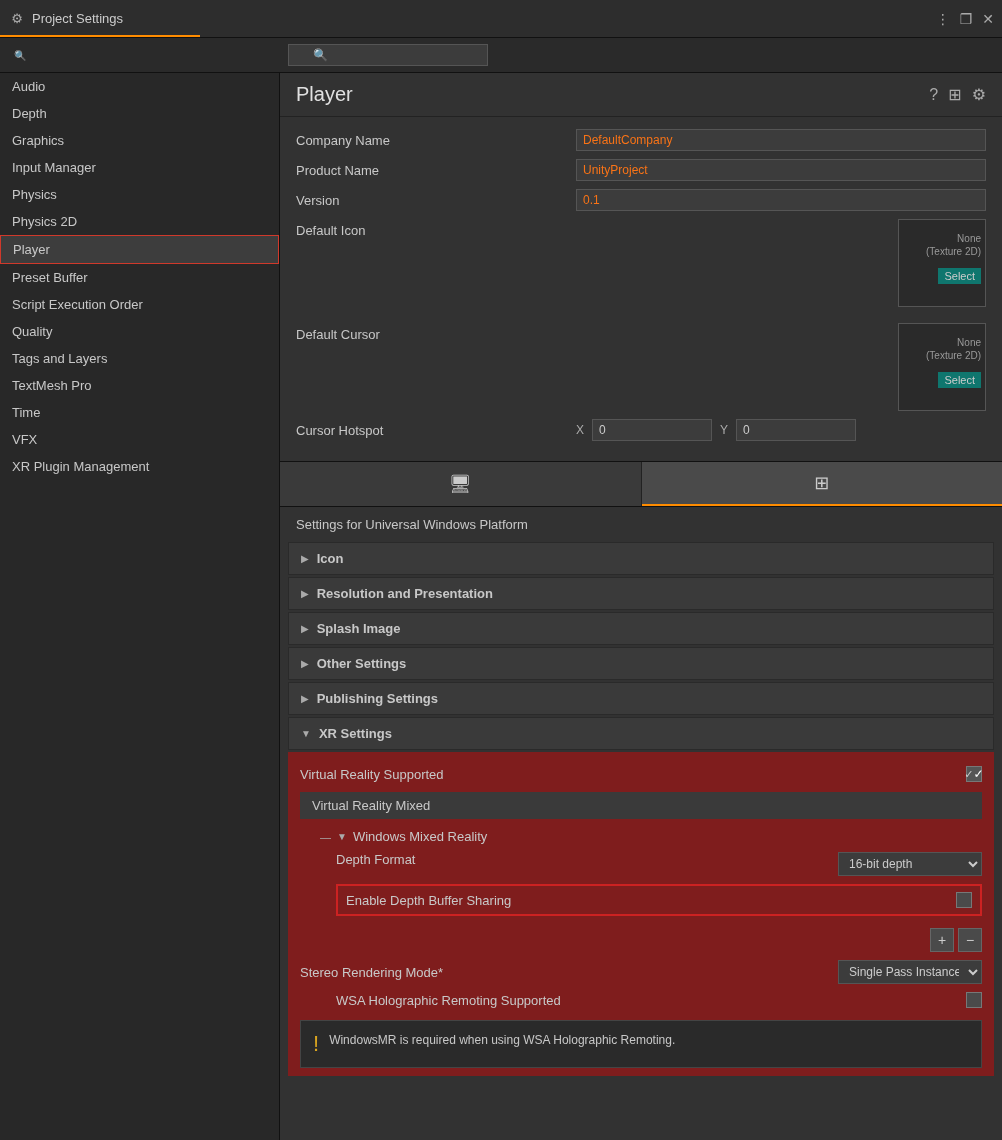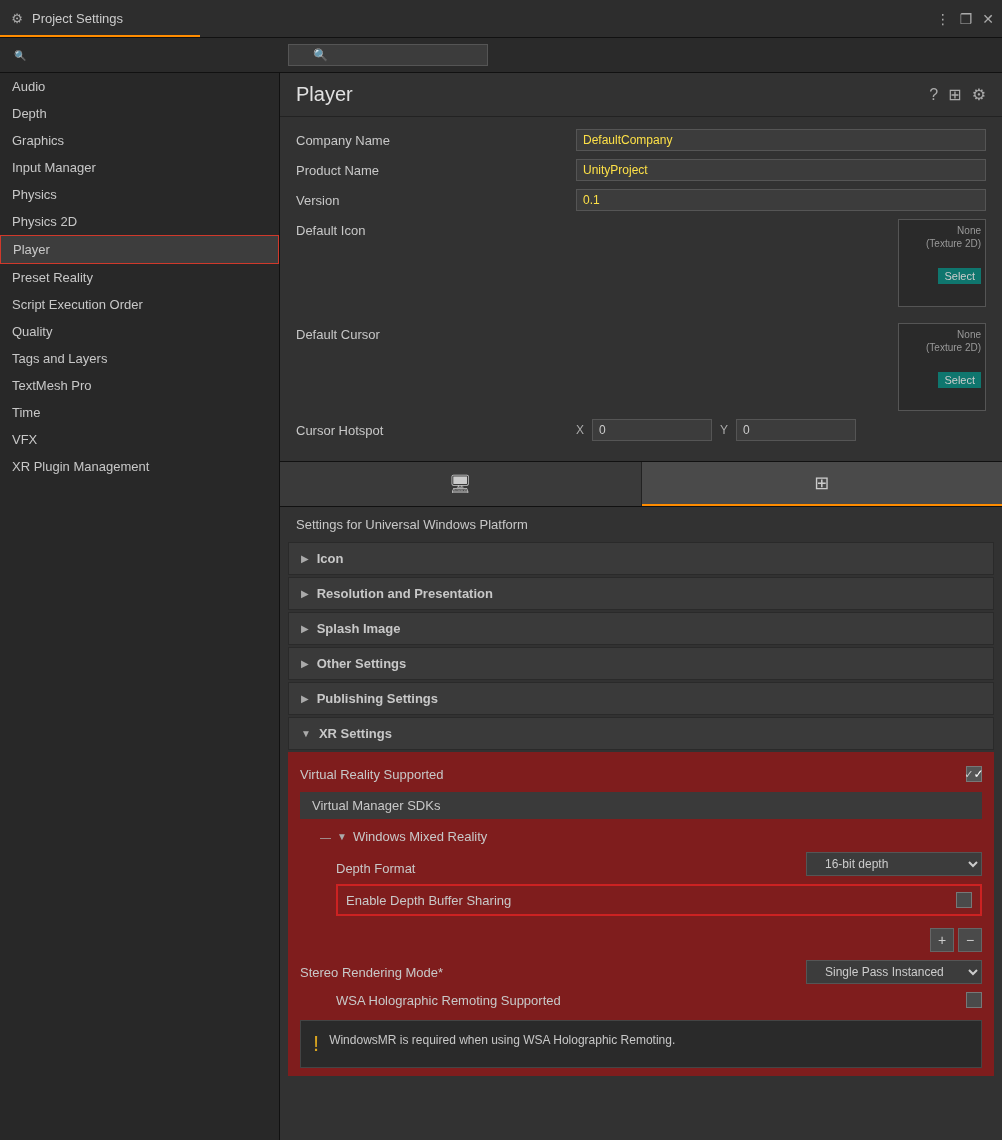--- a/index.html
+++ b/index.html
@@ -150,39 +150,39 @@
       width: 280px;
       flex-shrink: 0;
       font-size: 13px;
     }
     .setting-value {
       flex: 1;
     }
     .text-input {
       background: #3c3c3c;
       border: 1px solid #555;
-      color: #fde047;
+      color: #f97316;
       padding: 3px 6px;
       font-size: 12px;
       width: 100%;
       outline: none;
     }
 
     
     .icon-preview {
       width: 88px;
       height: 88px;
       background: #2a2a2a;
       border: 1px solid #555;
       position: relative;
       margin-left: auto;
     }
     .icon-preview-label {
       position: absolute;
-      top: 4px; right: 4px;
+      top: 12px; right: 4px;
       font-size: 10px;
       color: #999;
       text-align: right;
       line-height: 1.3;
     }
     .icon-select-btn {
       position: absolute;
       bottom: 22px; right: 4px;
       background: #0f766e;
       border: none;
@@ -326,32 +326,32 @@
     .wmr-arrow {
       margin-right: 6px; color: #aaa; font-size: 10px;
     }
     .wmr-label {
       color: #c8c8c8; font-size: 13px;
     }
     .wmr-content {
       padding-left: 16px;
     }
     .depth-format-row {
-      display: flex; align-items: flex-end; padding: 4px 0;
+      display: flex; align-items: flex-start; padding: 4px 0;
     }
     .depth-label {
       flex: 1; color: #c8c8c8; font-size: 13px;
     }
     .select-input {
       background: #3c3c3c;
       border: 1px solid #555;
       color: #ccc;
-      padding: 3px 14px;
+      padding: 3px 6px;
       font-size: 12px;
-      width: 176px;
+      width: 144px;
       outline: none;
       cursor: pointer;
     }
 
     
     .enable-depth-row {
       display: flex;
       align-items: center;
       padding: 6px 8px;
       border: 2px solid #cc2222;
@@ -442,21 +442,21 @@
 <div class="main-layout">
 
   <div class="sidebar">
     <div class="sidebar-item">Audio</div>
     <div class="sidebar-item">Depth</div>
     <div class="sidebar-item">Graphics</div>
     <div class="sidebar-item">Input Manager</div>
     <div class="sidebar-item">Physics</div>
     <div class="sidebar-item">Physics 2D</div>
     <div class="sidebar-item active">Player</div>
-    <div class="sidebar-item">Preset Reality</div>
+    <div class="sidebar-item">Preset Buffer</div>
     <div class="sidebar-item">Script Execution Order</div>
     <div class="sidebar-item">Quality</div>
     <div class="sidebar-item">Tags and Layers</div>
     <div class="sidebar-item">TextMesh Pro</div>
     <div class="sidebar-item">Time</div>
     <div class="sidebar-item">VFX</div>
     <div class="sidebar-item">XR Plugin Management</div>
   </div>
 
   <div class="content">
@@ -570,21 +570,21 @@
         <span class="section-label">XR Settings</span>
       </div>
 
       <div class="xr-expanded">
 
         <div class="xr-row">
           <span class="xr-label">Virtual Reality Supported</span>
           <div class="xr-checkbox checked">✓</div>
         </div>
 
-        <div class="vr-sdks-header">Virtual Manager SDKs</div>
+        <div class="vr-sdks-header">Virtual Reality Mixed</div>
 
         <div class="wmr-section">
           <div class="wmr-header">
             <span style="margin-right:6px; color:#aaa; font-size:11px;">—</span>
             <span class="wmr-arrow">▼</span>
             <span class="wmr-label">Windows Mixed Reality</span>
           </div>
 
           <div class="wmr-content">
 

